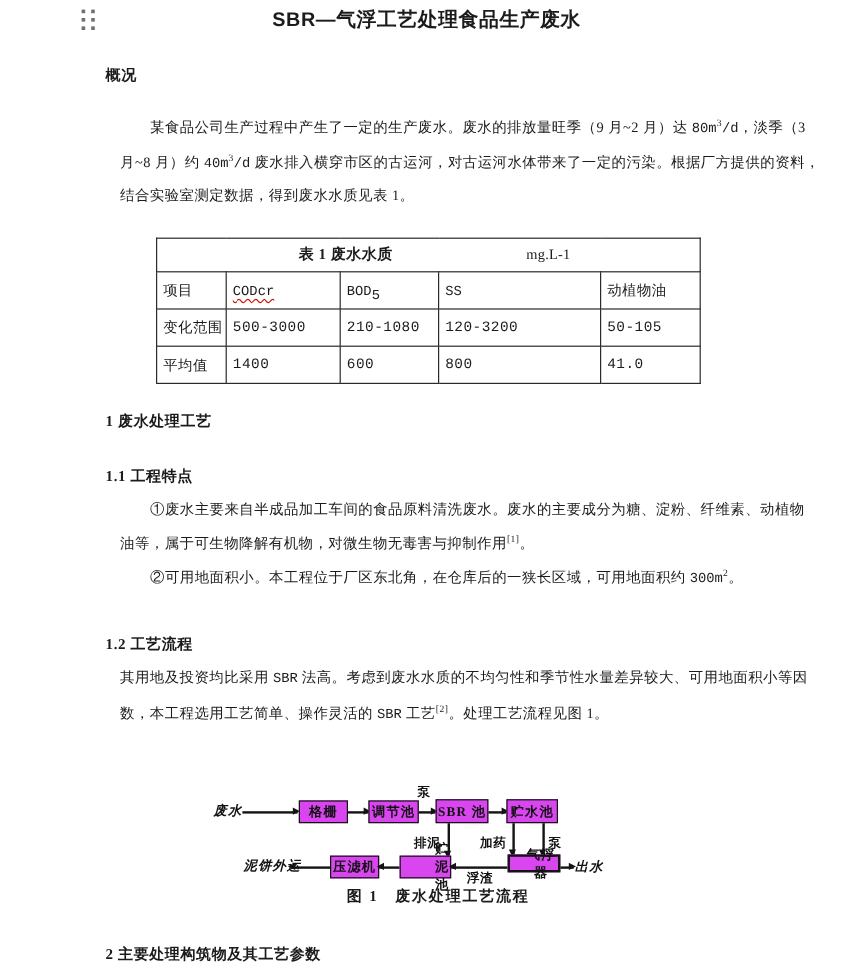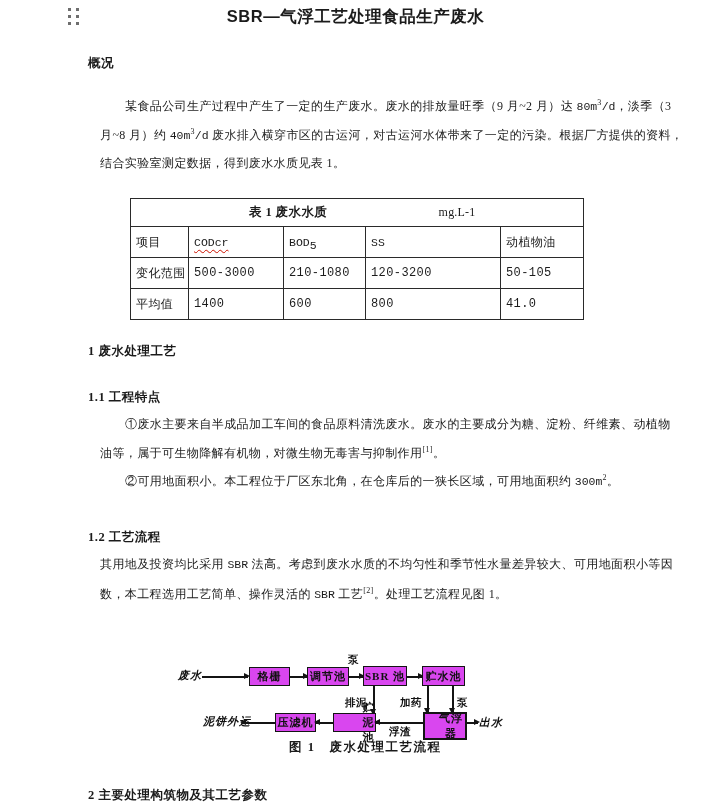--- a/index.html
+++ b/index.html
@@ -148,21 +148,21 @@
     <div class="var" style="left:292px;top:31px;height:26px;"></div>
     <span class="flbl" style="left:297px;top:41px;">泵</span>
 
     <span class="ftxt" style="left:43px;top:59px;">泥饼外运</span>
     <div class="ar l" style="left:82px;top:67px;width:33px;"></div>
     <div class="fbox" style="left:115px;top:58px;width:41px;height:19px;">压滤机</div>
     <div class="ar l" style="left:156px;top:67px;width:17px;"></div>
     <div class="fbox" style="left:173px;top:58px;width:43px;height:19px;padding-left:28px;">贮泥池</div>
     <div class="ar l" style="left:216px;top:67px;width:47px;"></div>
     <span class="flbl" style="left:229px;top:70px;">浮渣</span>
-    <div class="fbox bold" style="left:263px;top:57px;width:44px;height:28px;padding-left:12px;">气浮器</div>
+    <div class="fbox bold" style="left:263px;top:57px;width:44px;height:15px;padding-left:12px;">气浮器</div>
     <div class="ar r" style="left:307px;top:67px;width:11px;"></div>
     <span class="ftxt" style="left:319px;top:60px;">出水</span>
   </div>
 
   <div class="abs figcap">图 1　废水处理工艺流程</div>
 
   <div class="abs hd" style="top:787px;">2 主要处理构筑物及其工艺参数</div>
 
 </div>
 

